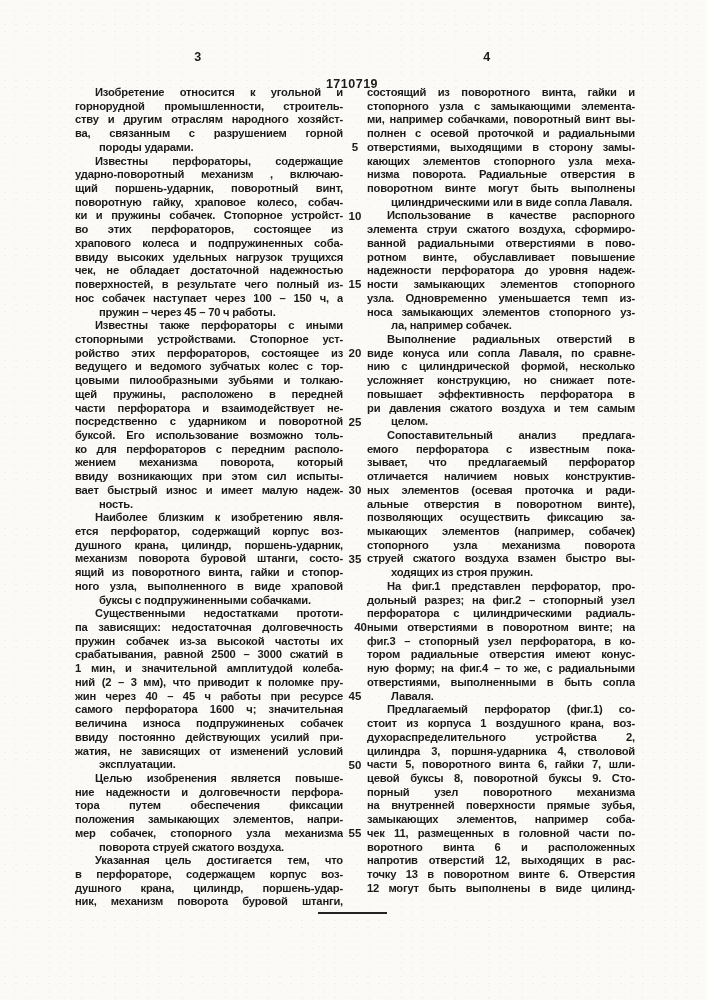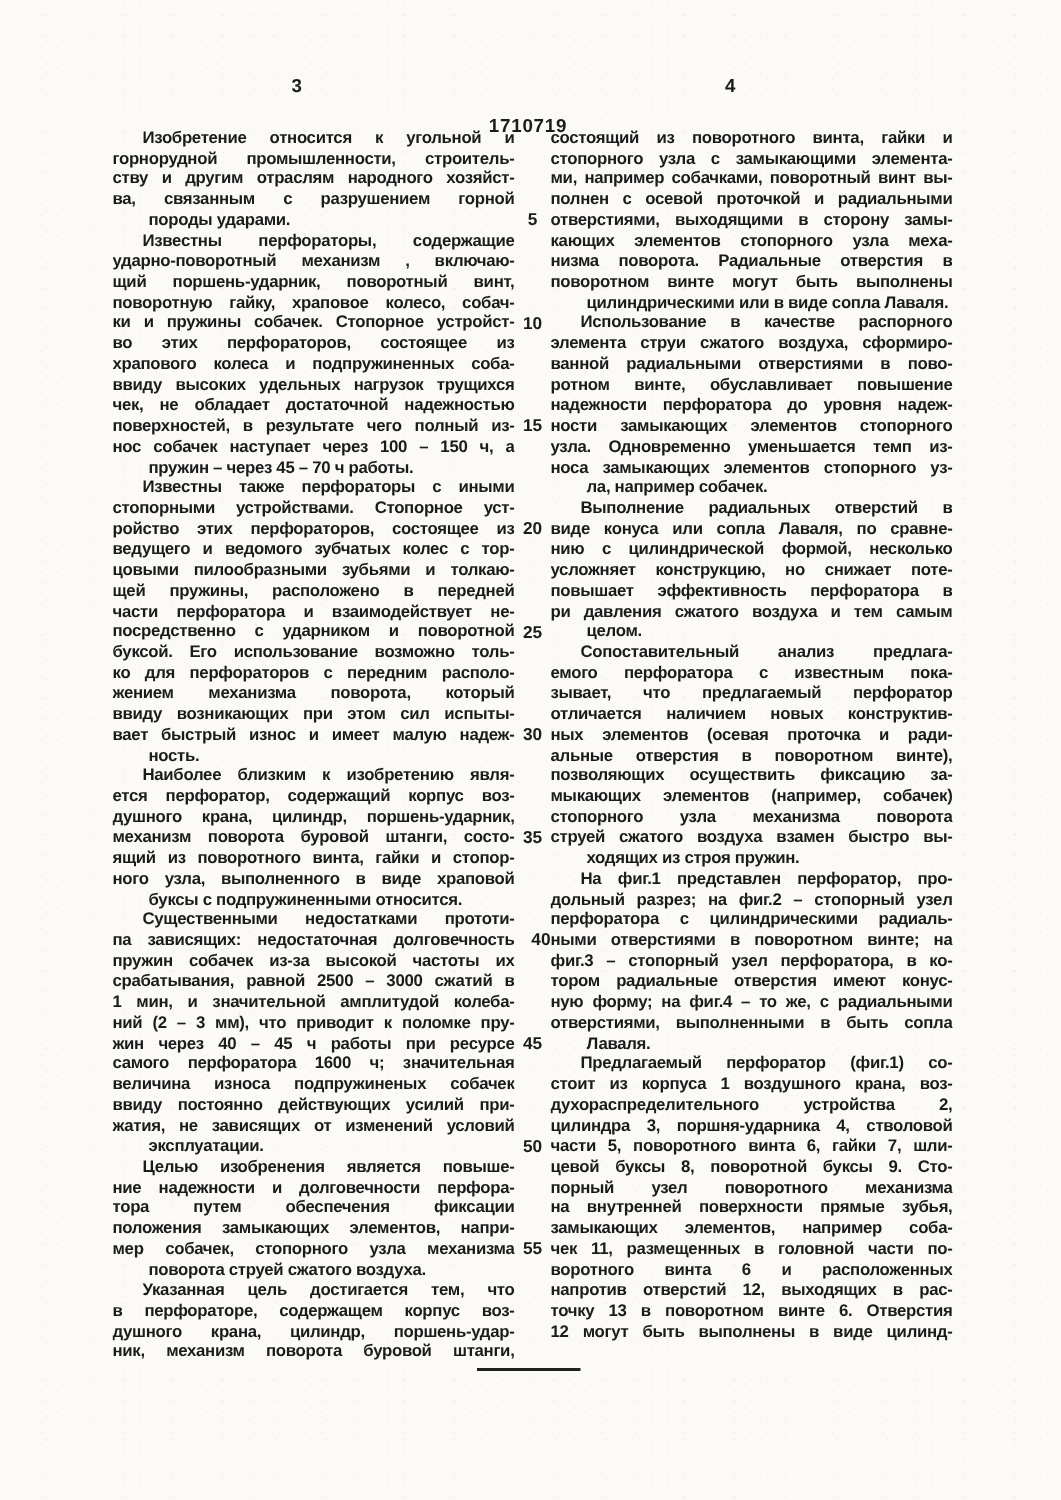--- a/index.html
+++ b/index.html
@@ -83,21 +83,21 @@
         <div class="line">жением механизма поворота, который</div>
         <div class="line">ввиду возникающих при этом сил испыты-</div>
         <div class="line">вает быстрый износ и имеет малую надеж-</div>
         <div class="line para-end">ность.</div>
         <div class="line indent">Наиболее близким к изобретению явля-</div>
         <div class="line">ется перфоратор, содержащий корпус воз-</div>
         <div class="line">душного крана, цилиндр, поршень-ударник,</div>
         <div class="line">механизм поворота буровой штанги, состо-</div>
         <div class="line">ящий из поворотного винта, гайки и стопор-</div>
         <div class="line">ного узла, выполненного в виде храповой</div>
-        <div class="line para-end">буксы с подпружиненными относится.</div>
+        <div class="line para-end">буксы с подпружиненными собачками.</div>
         <div class="line indent">Существенными недостатками прототи-</div>
         <div class="line">па зависящих: недостаточная долговечность</div>
         <div class="line">пружин собачек из-за высокой частоты их</div>
         <div class="line">срабатывания, равной 2500 – 3000 сжатий в</div>
         <div class="line">1 мин, и значительной амплитудой колеба-</div>
         <div class="line">ний (2 – 3 мм), что приводит к поломке пру-</div>
         <div class="line">жин через 40 – 45 ч работы при ресурсе</div>
         <div class="line">самого перфоратора 1600 ч; значительная</div>
         <div class="line">величина износа подпружиненых собачек</div>
         <div class="line">ввиду постоянно действующих усилий при-</div>

